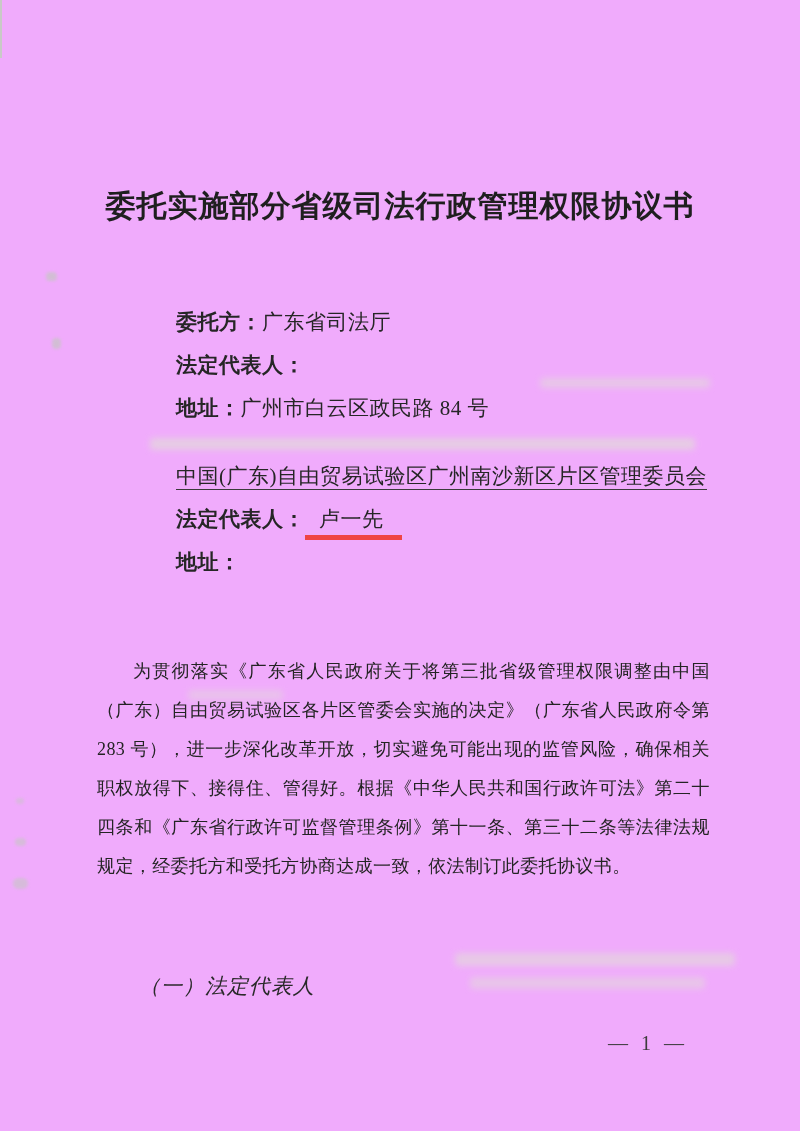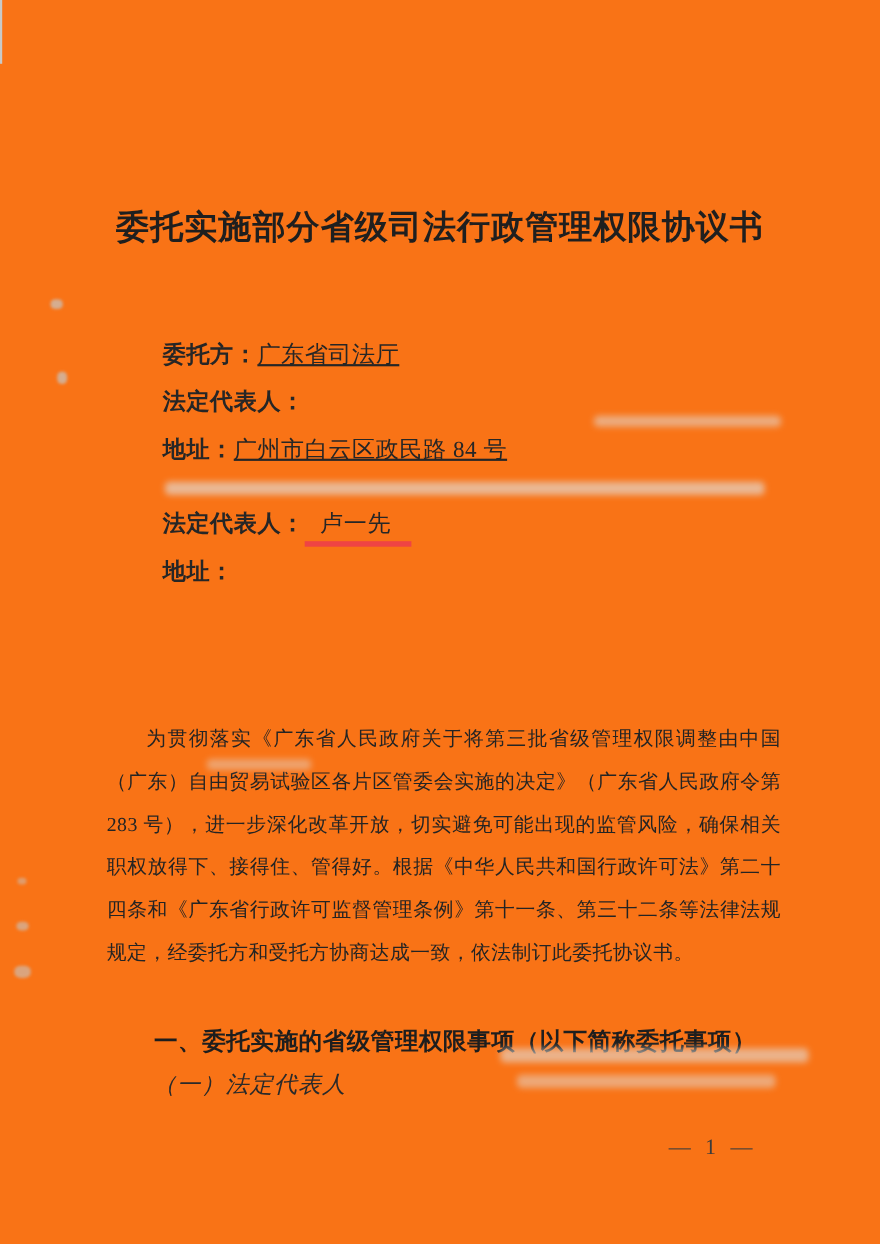--- a/index.html
+++ b/index.html
@@ -4,21 +4,21 @@
 <style>
   * { margin: 0; padding: 0; box-sizing: border-box; }
   html, body { background: #e8e8e6; }
   body { font-family: "Liberation Serif", "DejaVu Serif", serif; }
 
   .page {
     position: relative;
     width: 800px;
     height: 1131px;
     margin: 0 auto;
-    background: #f97316;
+    background: #f0abfc;
     overflow: hidden;
     color: #262626;
   }
 
   
   .edge-sliver {
     position: absolute; left: 0; top: 0;
     width: 2px; height: 58px;
     background: #c9c9c7;
   }
@@ -28,23 +28,23 @@
     top: 186px; left: 0;
     width: 100%;
     text-align: center;
     font-size: 30px;
     font-weight: 700;
     letter-spacing: 1px;
     color: #1f1f1f;
   }
 
   .party-block { position: absolute; font-size: 21px; }
-  .party-block .row { display: flex; align-items: center; line-height: 43px; }
+  .party-block .row { display: flex; align-items: center; line-height: 43px; margin-left: 28px; }
   .party-block .label { white-space: nowrap; font-weight: 600; letter-spacing: 0.5px; }
-  .party-block .value { letter-spacing: 0.5px; text-decoration: underline; }
+  .party-block .value { letter-spacing: 0.5px; }
 
   .entrusting-block { top: 301px; left: 148px; width: 560px; }
   .entrusted-block  { top: 455px; left: 148px; width: 562px; }
 
   .u {
     text-decoration: underline;
     text-decoration-thickness: 1px;
     text-underline-offset: 6px;
     text-decoration-color: #3a3a3a;
   }
@@ -122,33 +122,33 @@
       <span class="label">法定代表人：</span>
     </div>
     <div class="row">
       <span class="label">地址：</span>
       <span class="value">广州市白云区政民路 84 号</span>
     </div>
   </div>
 
   <div class="party-block entrusted-block">
     <div class="row">
+      <span class="value u">中国(广东)自由贸易试验区广州南沙新区片区管理委员会</span>
     </div>
     <div class="row">
       <span class="label">法定代表人：</span>
       <span class="value"><span class="u-pad">卢一先</span></span>
     </div>
     <div class="row">
       <span class="label">地址：</span>
     </div>
   </div>
 
   <p class="body-paragraph">为贯彻落实《广东省人民政府关于将第三批省级管理权限调整由中国（广东）自由贸易试验区各片区管委会实施的决定》（广东省人民政府令第 283 号），进一步深化改革开放，切实避免可能出现的监管风险，确保相关职权放得下、接得住、管得好。根据《中华人民共和国行政许可法》第二十四条和《广东省行政许可监督管理条例》第十一条、第三十二条等法律法规规定，经委托方和受托方协商达成一致，依法制订此委托协议书。</p>
 
-  <div class="section-heading-1">一、委托实施的省级管理权限事项（以下简称委托事项）</div>
   <div class="section-heading-2">（一）法定代表人</div>
 
   <div class="page-number">— 1 —</div>
 
   <div class="artifact a-dot" style="left:46px;  top:272px; width:11px; height:9px;  opacity:.7;"></div>
   <div class="artifact a-dot" style="left:52px;  top:338px; width:9px;  height:11px; opacity:.7;"></div>
   <div class="artifact a-dot" style="left:16px;  top:798px; width:8px;  height:6px;  opacity:.5;"></div>
   <div class="artifact a-dot" style="left:15px;  top:838px; width:11px; height:8px;  opacity:.6;"></div>
   <div class="artifact a-dot" style="left:13px;  top:878px; width:15px; height:11px; opacity:.6;"></div>
   <div class="artifact a-bleed" style="left:540px; top:378px; width:170px; height:10px; opacity:.55;"></div>

